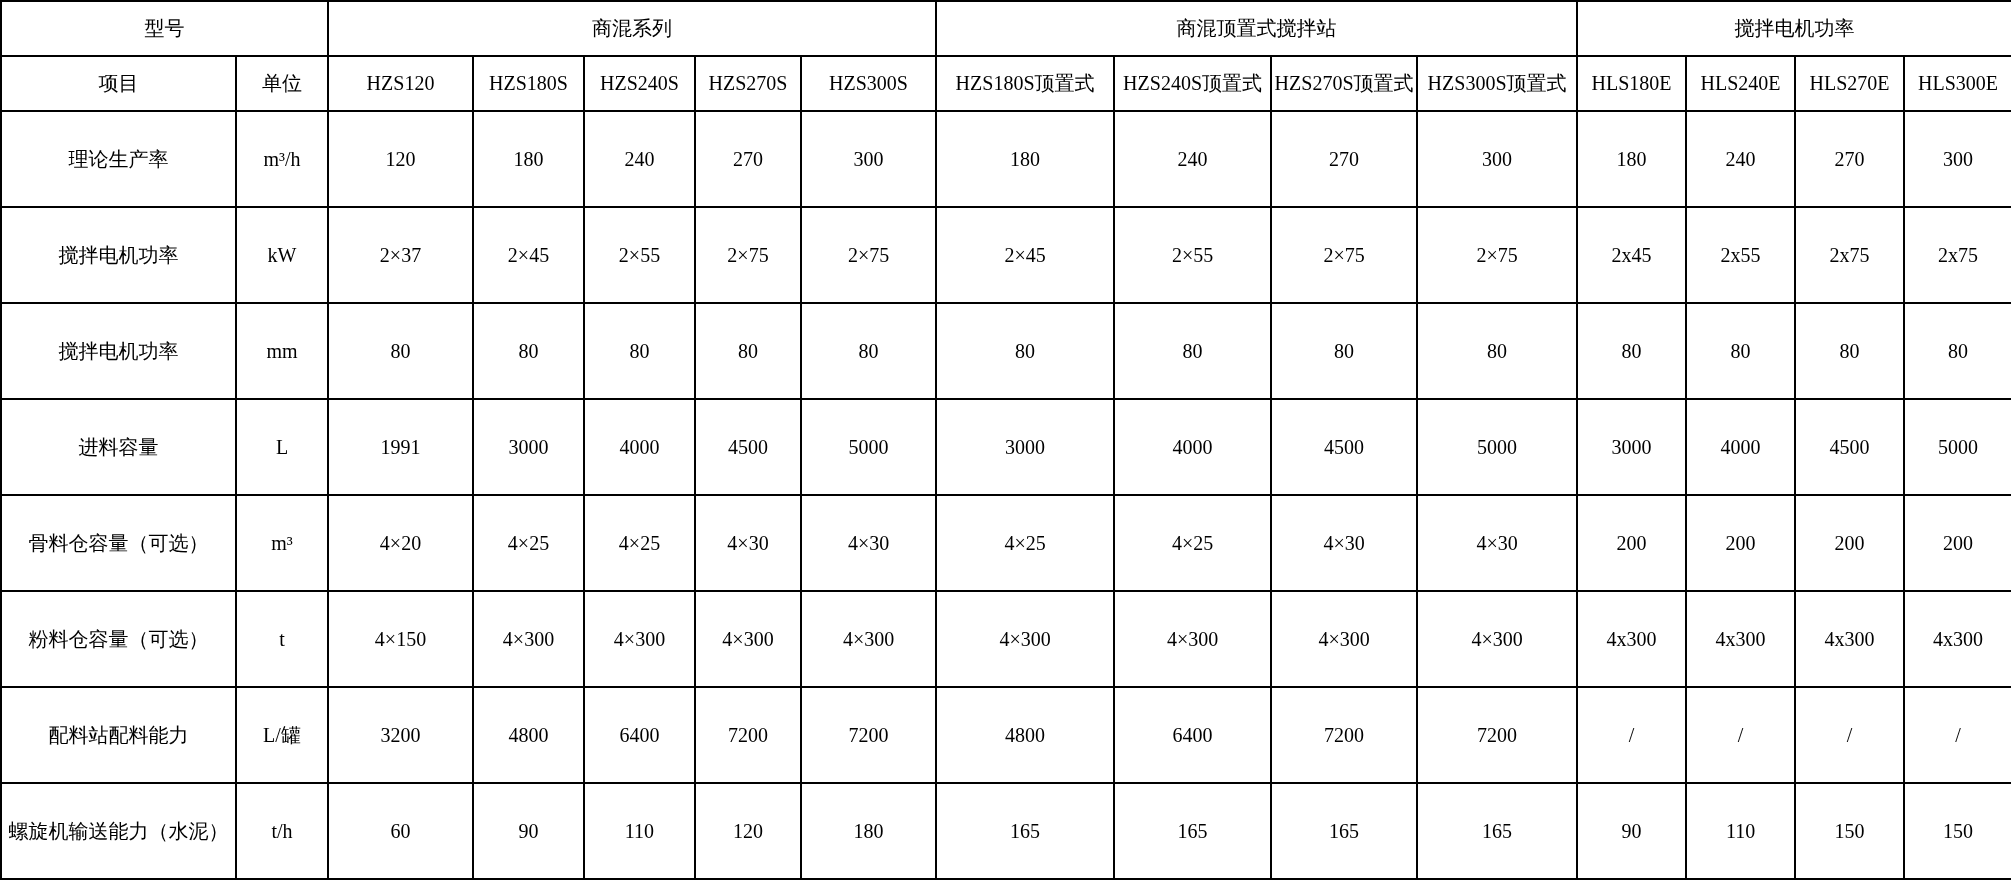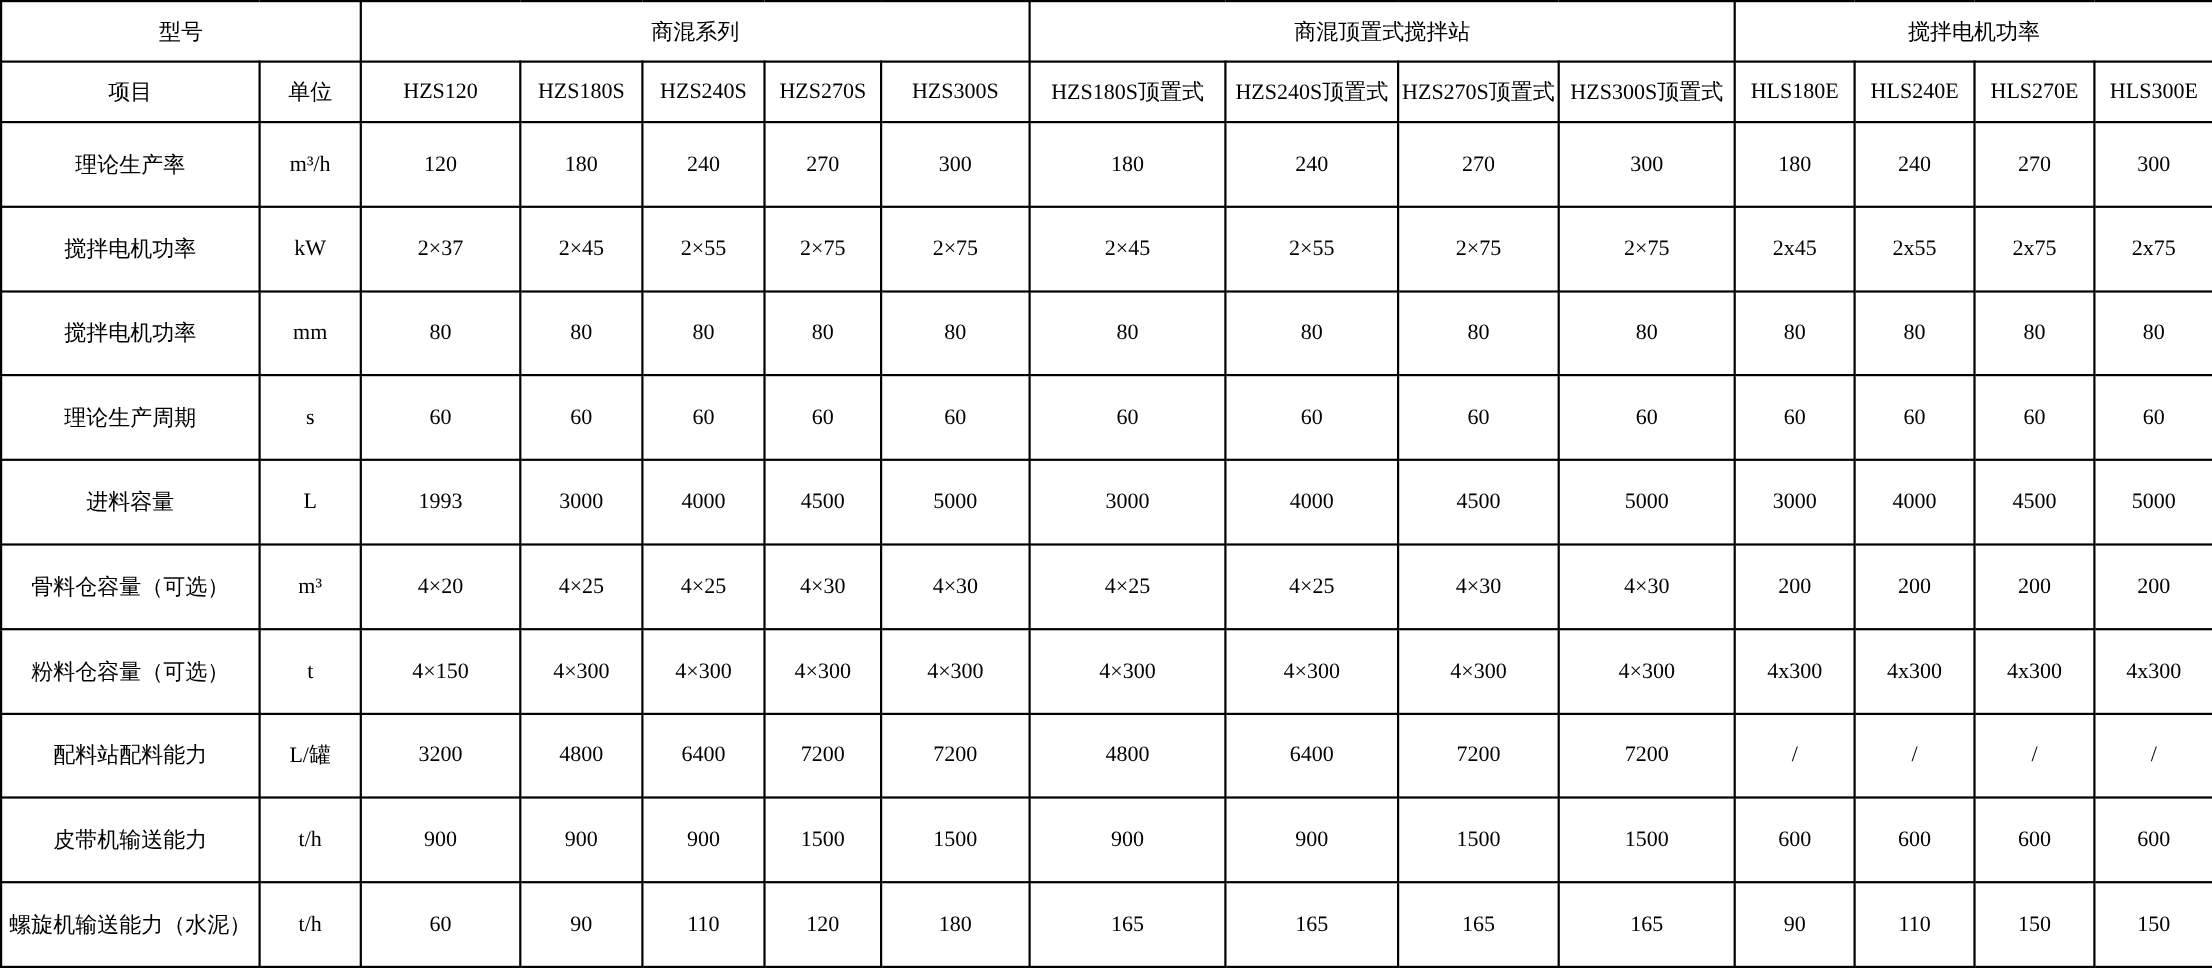--- a/index.html
+++ b/index.html
@@ -119,40 +119,23 @@
         <td>80</td>
         <td>80</td>
         <td>80</td>
         <td>80</td>
         <td>80</td>
         <td>80</td>
         <td>80</td>
         <td>80</td>
       </tr>
       <tr>
-        <th>理论生产周期</th>
-        <td>s</td>
-        <td>60</td>
-        <td>60</td>
-        <td>60</td>
-        <td>60</td>
-        <td>60</td>
-        <td>60</td>
-        <td>60</td>
-        <td>60</td>
-        <td>60</td>
-        <td>60</td>
-        <td>60</td>
-        <td>60</td>
-        <td>60</td>
-      </tr>
-      <tr>
         <th>进料容量</th>
         <td>L</td>
-        <td>1993</td>
+        <td>1991</td>
         <td>3000</td>
         <td>4000</td>
         <td>4500</td>
         <td>5000</td>
         <td>3000</td>
         <td>4000</td>
         <td>4500</td>
         <td>5000</td>
         <td>3000</td>
         <td>4000</td>
@@ -204,37 +187,20 @@
         <td>4800</td>
         <td>6400</td>
         <td>7200</td>
         <td>7200</td>
         <td>/</td>
         <td>/</td>
         <td>/</td>
         <td>/</td>
       </tr>
       <tr>
-        <th>皮带机输送能力</th>
-        <td>t/h</td>
-        <td>900</td>
-        <td>900</td>
-        <td>900</td>
-        <td>1500</td>
-        <td>1500</td>
-        <td>900</td>
-        <td>900</td>
-        <td>1500</td>
-        <td>1500</td>
-        <td>600</td>
-        <td>600</td>
-        <td>600</td>
-        <td>600</td>
-      </tr>
-      <tr>
         <th>螺旋机输送能力（水泥）</th>
         <td>t/h</td>
         <td>60</td>
         <td>90</td>
         <td>110</td>
         <td>120</td>
         <td>180</td>
         <td>165</td>
         <td>165</td>
         <td>165</td>

